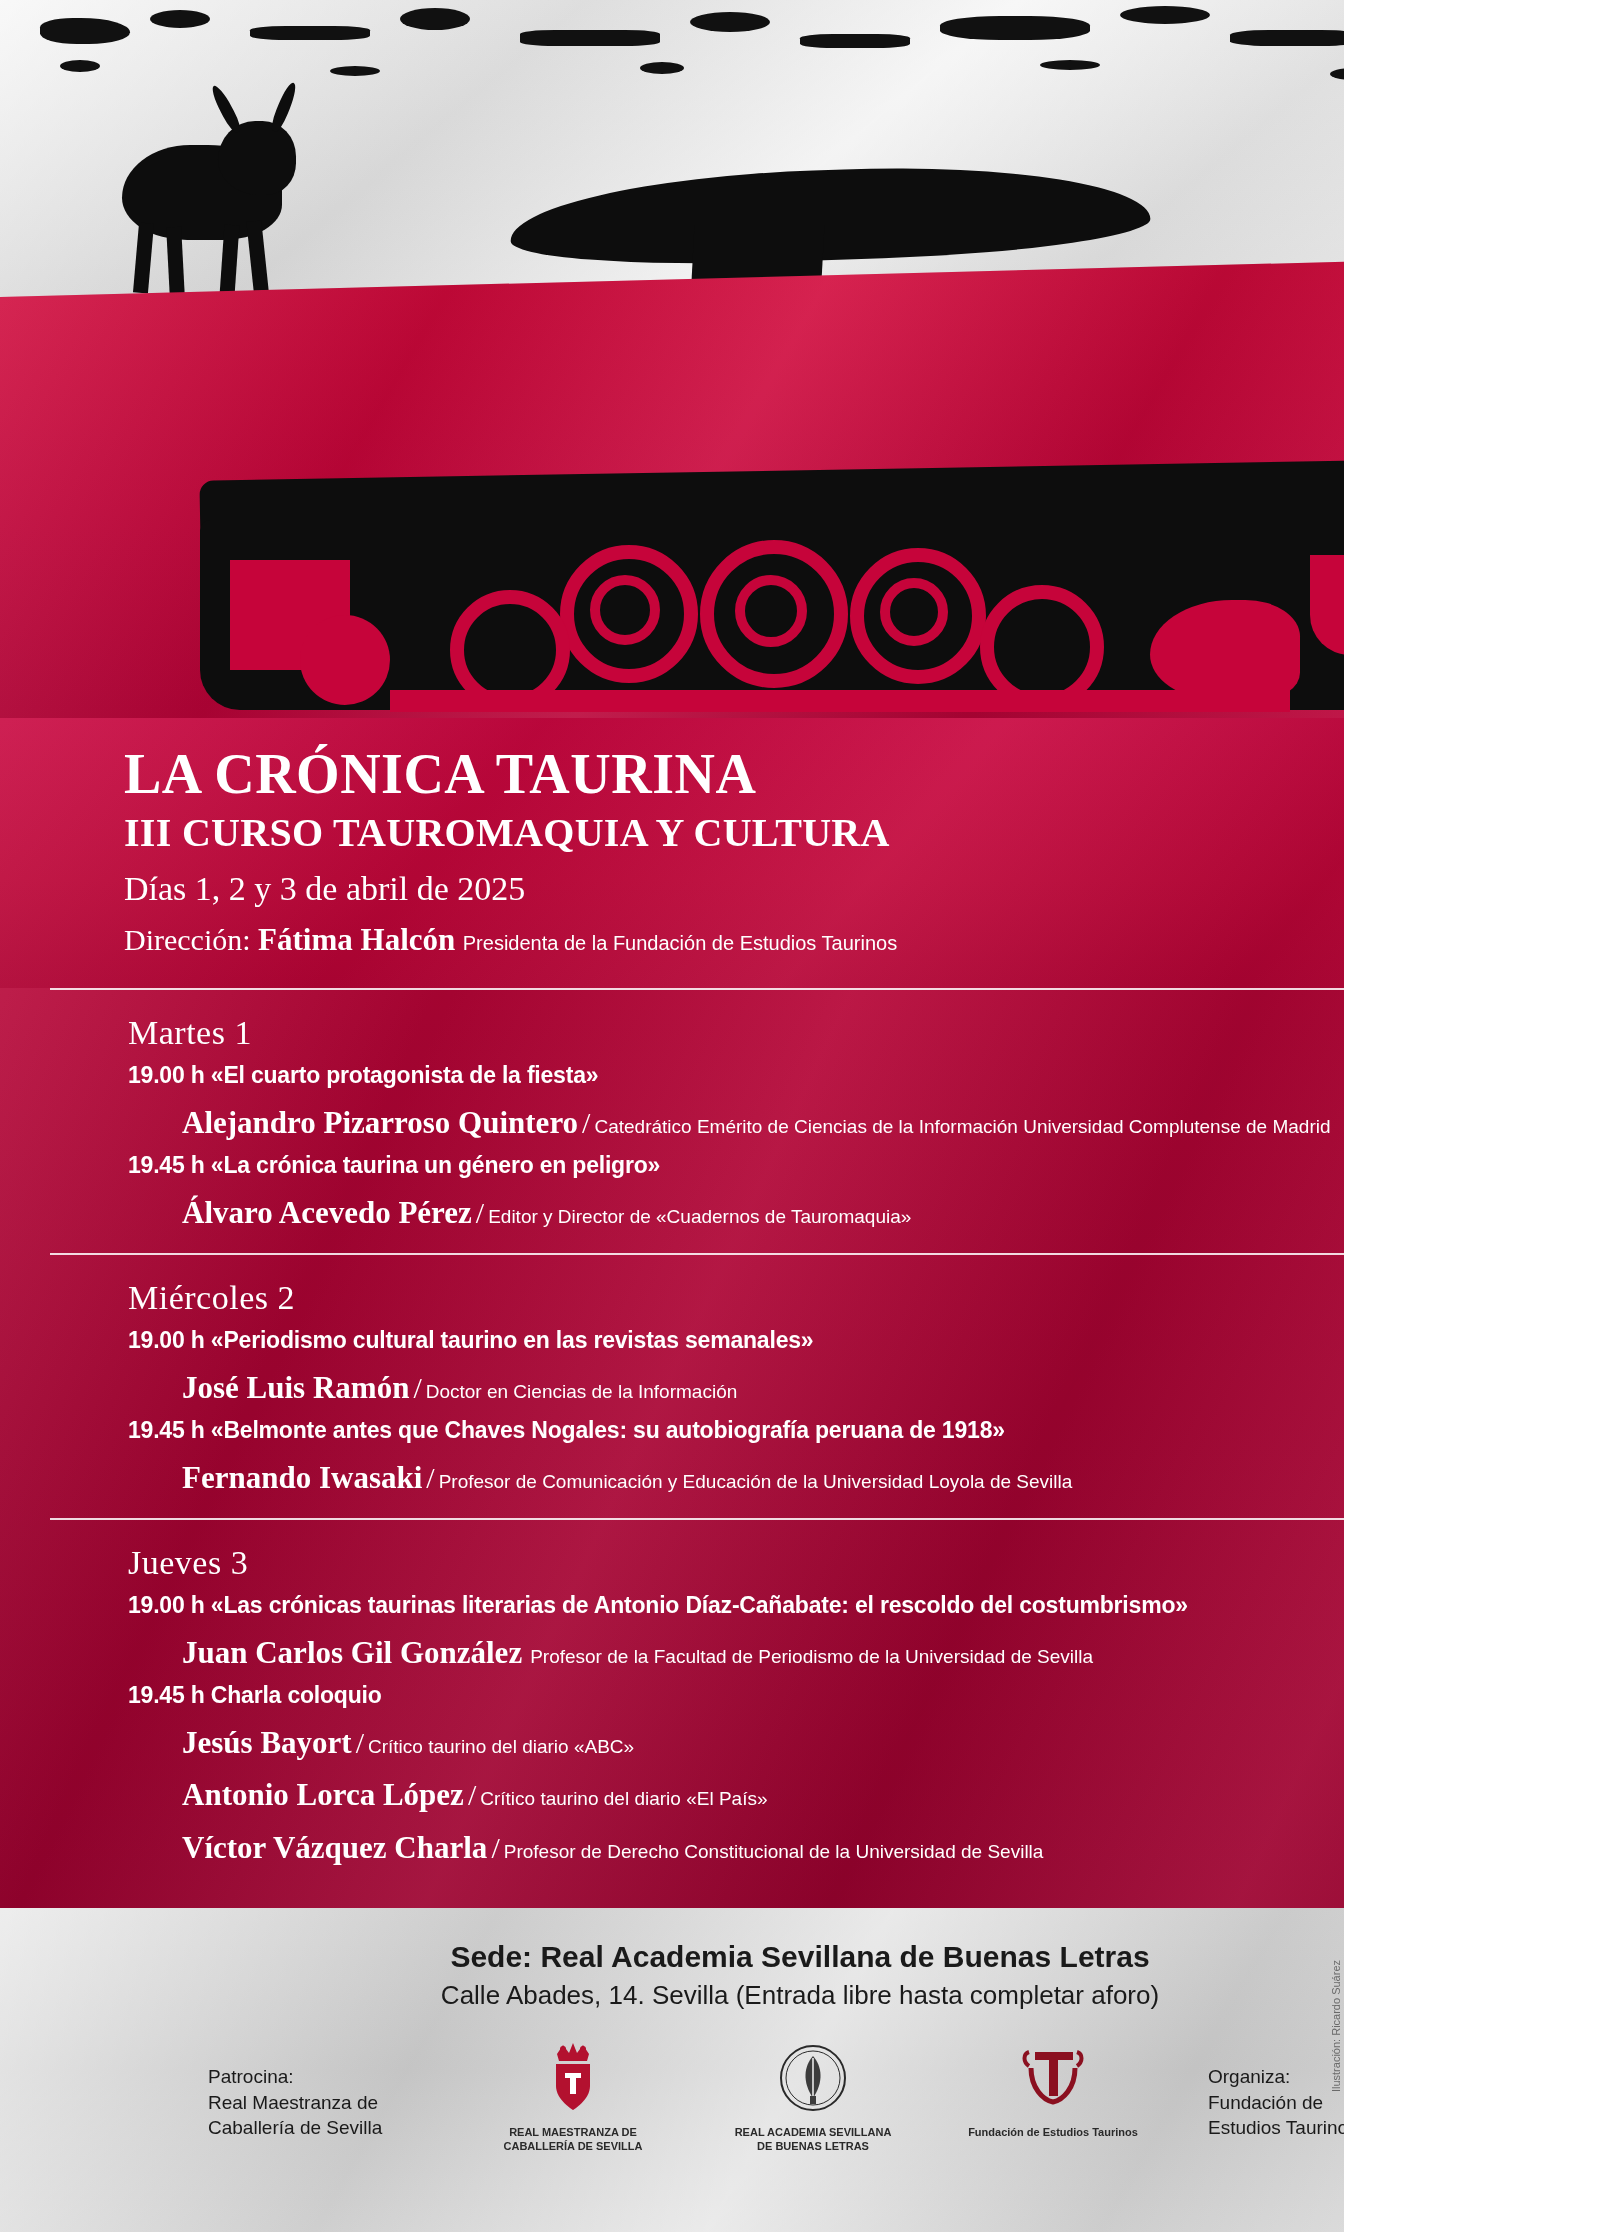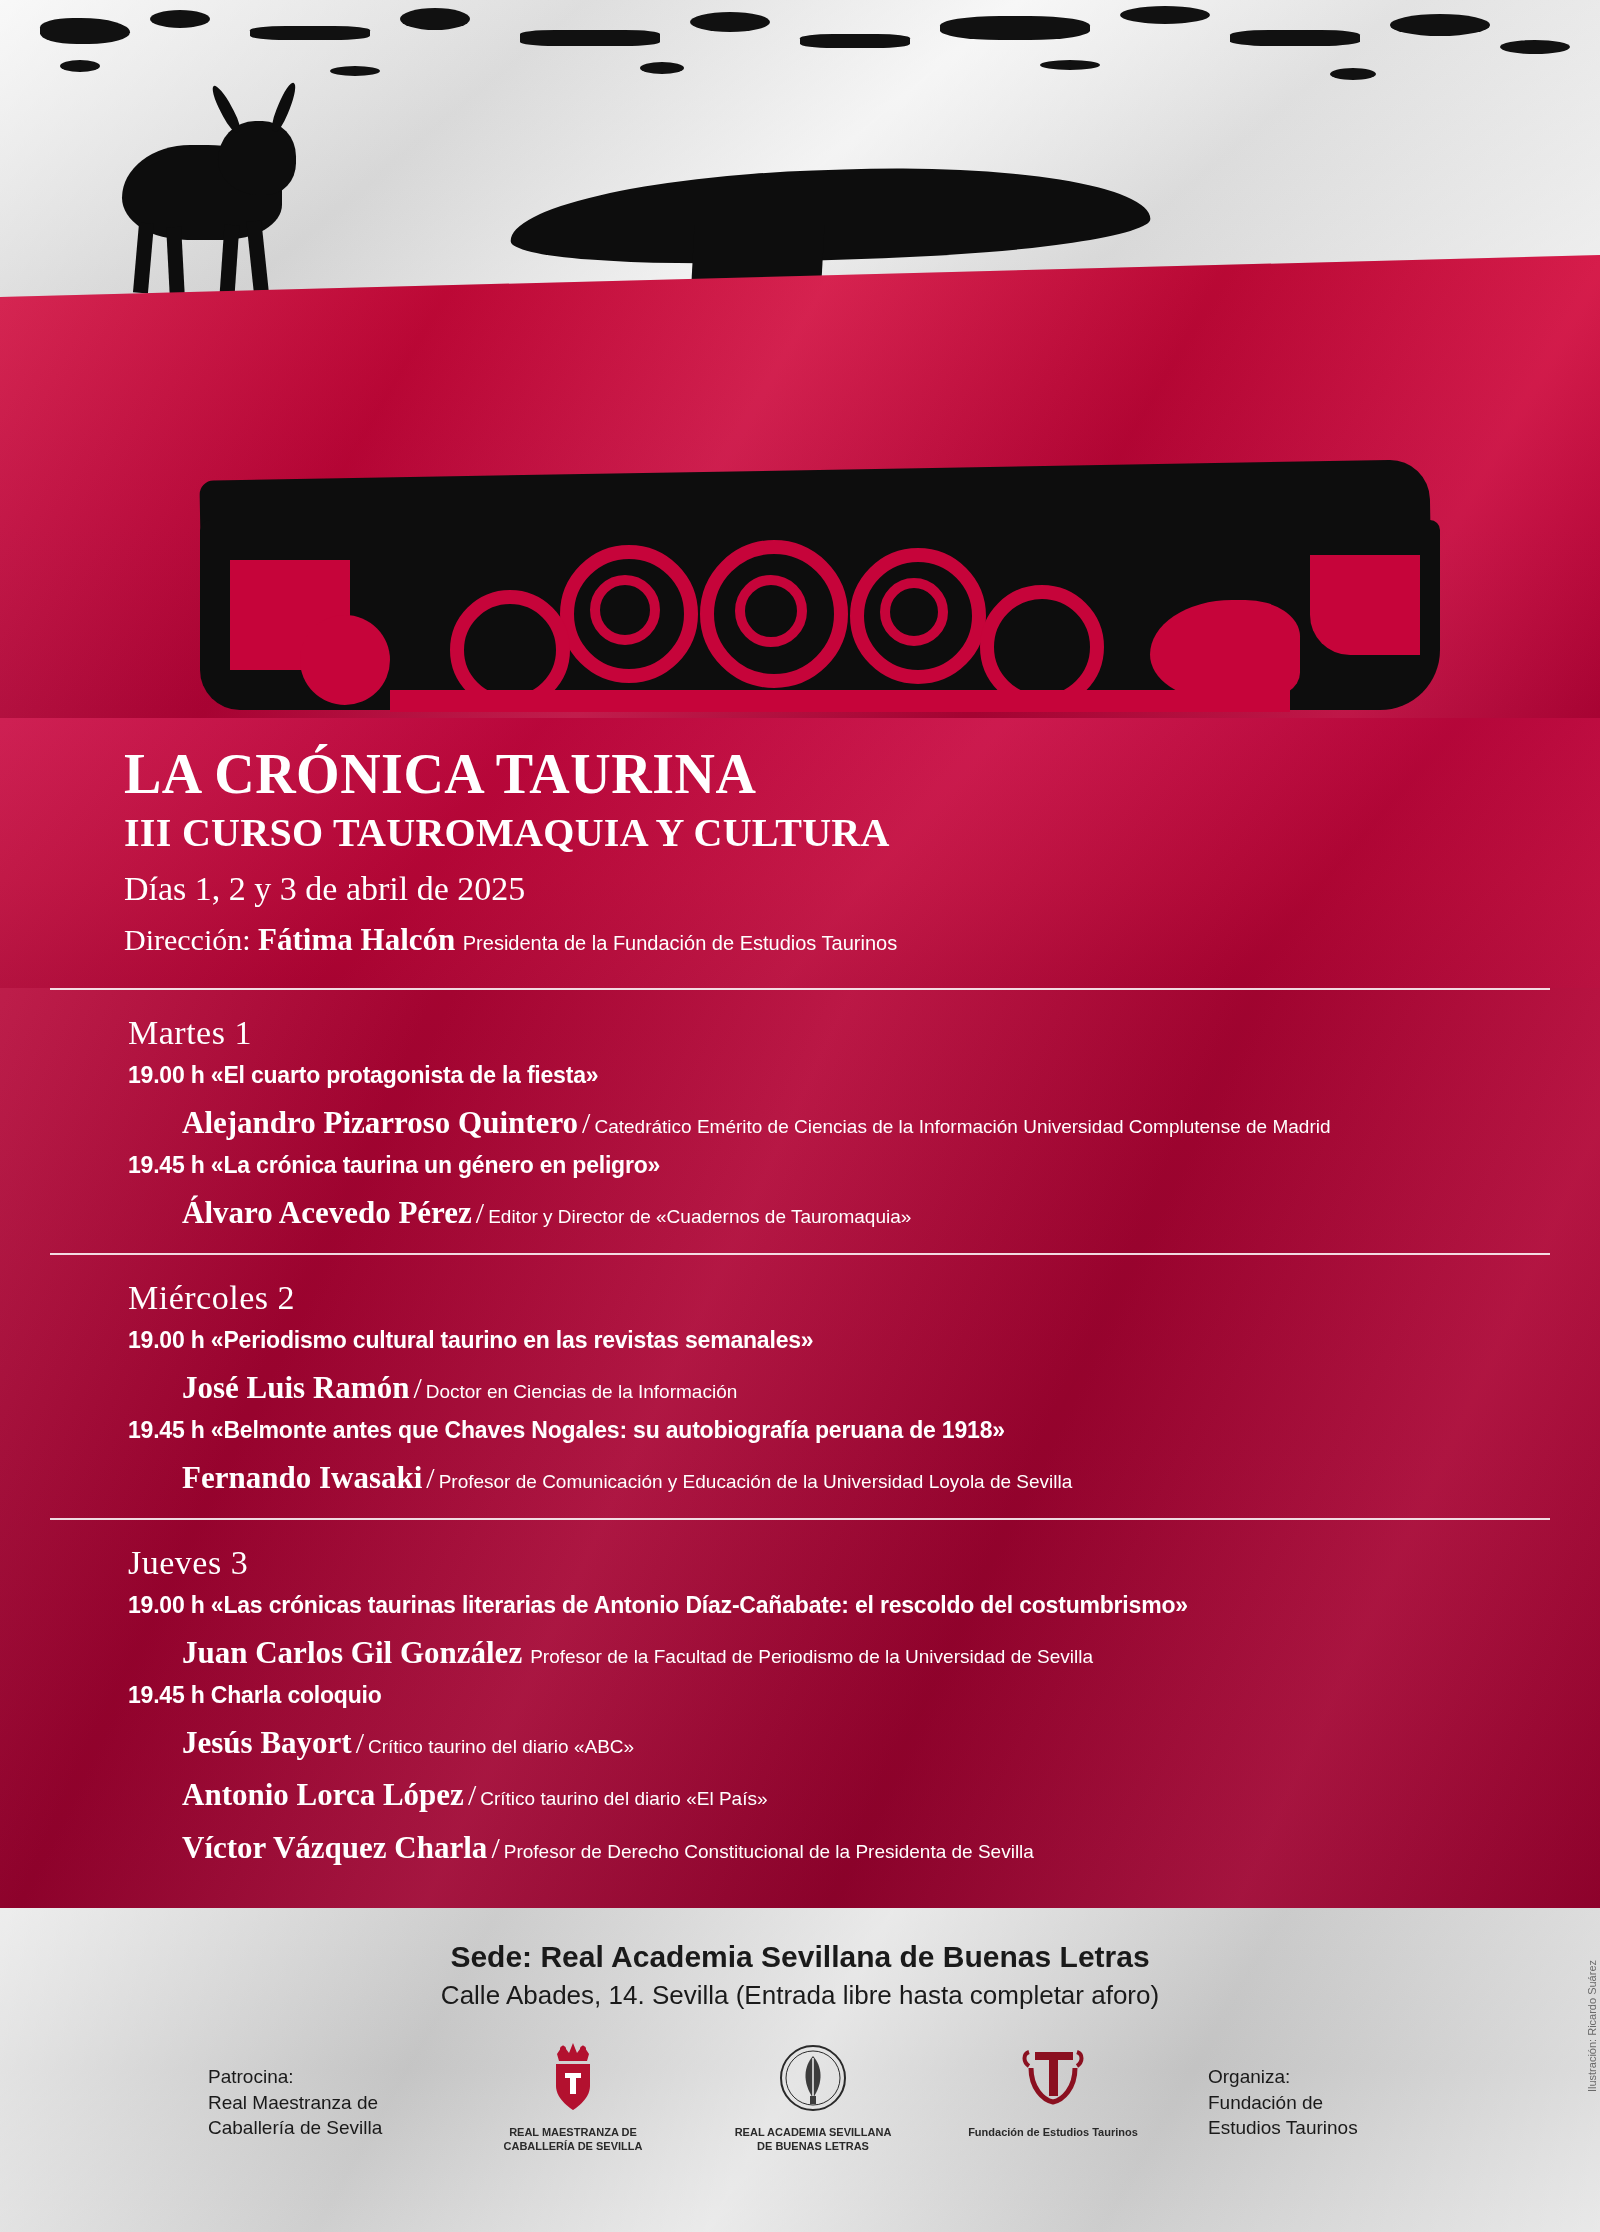--- a/index.html
+++ b/index.html
@@ -8,21 +8,21 @@
     background: #ffffff;
   }
   body {
     width: 1600px;
     height: 2232px;
     font-family: "Liberation Serif", serif;
     overflow: hidden;
   }
   .poster {
     position: relative;
-    width: 1600px;
+    width: 1344px;
     height: 2232px;
     background: #cfcfcf;
     overflow: hidden;
   }
 
   
   .paper-texture {
     position: absolute;
     inset: 0;
     background:
@@ -494,21 +494,21 @@
           <span class="hour">19.45 h</span>
           <span>Charla coloquio</span>
         </div>
         <div class="speaker">
           <span class="speaker-name">Jesús Bayort</span><span class="speaker-sep">/</span><span class="speaker-role">Crítico taurino del diario «ABC»</span>
         </div>
         <div class="speaker">
           <span class="speaker-name">Antonio Lorca López</span><span class="speaker-sep">/</span><span class="speaker-role">Crítico taurino del diario «El País»</span>
         </div>
         <div class="speaker">
-          <span class="speaker-name">Víctor Vázquez Charla</span><span class="speaker-sep">/</span><span class="speaker-role">Profesor de Derecho Constitucional de la Presidenta de Sevilla</span>
+          <span class="speaker-name">Víctor Vázquez Charla</span><span class="speaker-sep">/</span><span class="speaker-role">Profesor de Derecho Constitucional de la Universidad de Sevilla</span>
         </div>
       </div>
     </div>
   </div>
 
   <div class="bottom-bg"></div>
   <div class="footer">
     <div class="venue">
       <span class="venue-label">Sede:</span>
       <span>Real Academia Sevillana de Buenas Letras</span>

